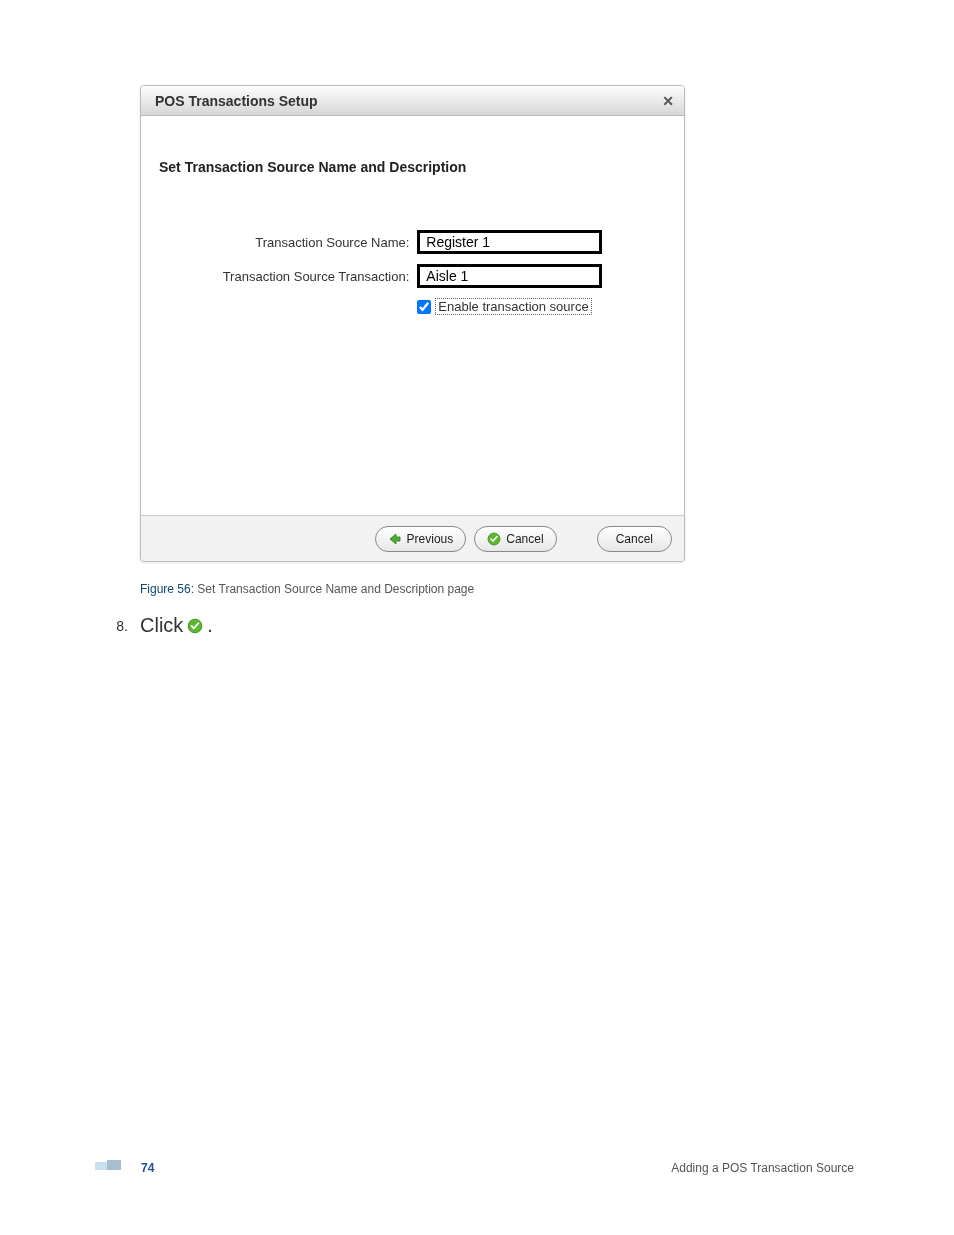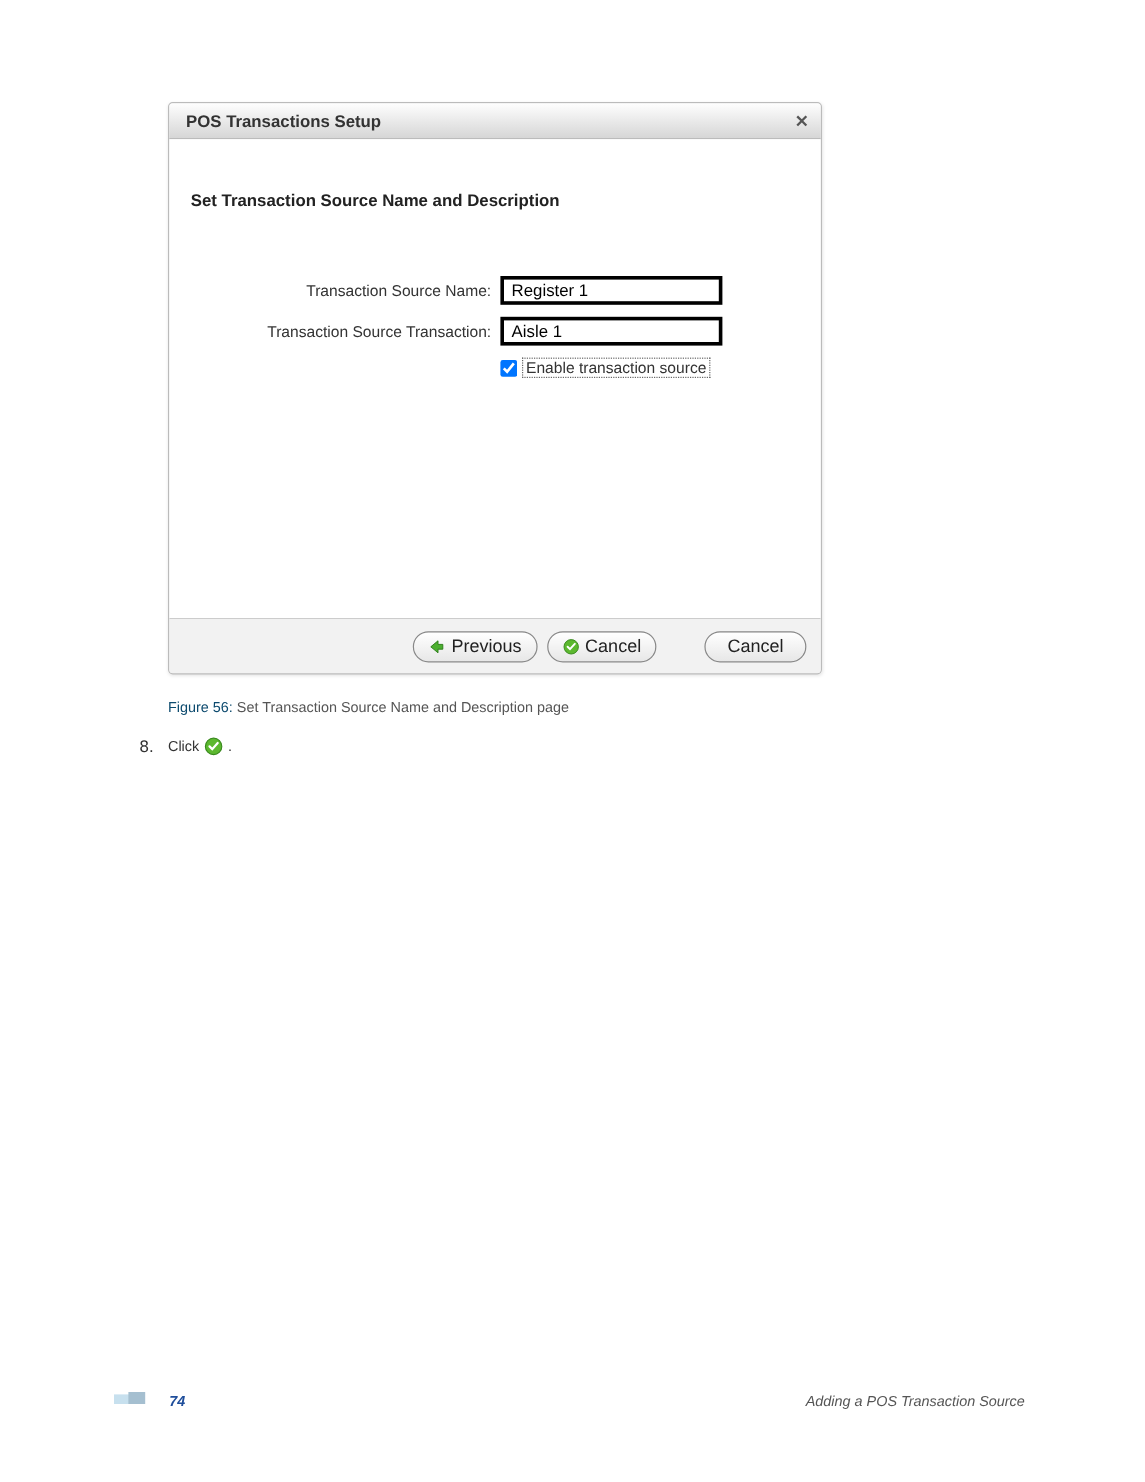--- a/index.html
+++ b/index.html
@@ -81,21 +81,21 @@
     justify-content: flex-end;
     padding: 0 12px;
     gap: 8px;
     background: #f2f2f2;
   }
   .btn {
     height: 26px;
     border: 1px solid #888;
     border-radius: 13px;
     background: linear-gradient(#ffffff, #e7e7e7);
-    font-size: 15px;
+    font-size: 12px;
     padding: 0 12px;
     display: inline-flex;
     align-items: center;
     gap: 5px;
     cursor: pointer;
     font-family: inherit;
     color: #222;
   }
   .btn-cancel {
     padding: 0 18px;
@@ -120,37 +120,36 @@
     margin-left: -30px;
   }
   .step-num {
     width: 30px;
     text-align: right;
     padding-right: 12px;
     font-size: 14px;
     color: #333;
   }
   .step-text {
-    font-size: 12px;
+    font-size: 20px;
     color: #333;
     display: flex;
     align-items: center;
     gap: 4px;
   }
   .footer {
     position: absolute;
     bottom: 60px;
     left: 0;
     width: 954px;
     display: flex;
     justify-content: space-between;
     align-items: flex-end;
     padding: 0 100px 0 95px;
     font-size: 12px;
-    font-style: italic;
   }
   .footer-left {
     display: flex;
     align-items: flex-end;
     gap: 10px;
   }
   .page-num {
     color: #1f4e9b;
     font-size: 12px;
     font-weight: bold;

